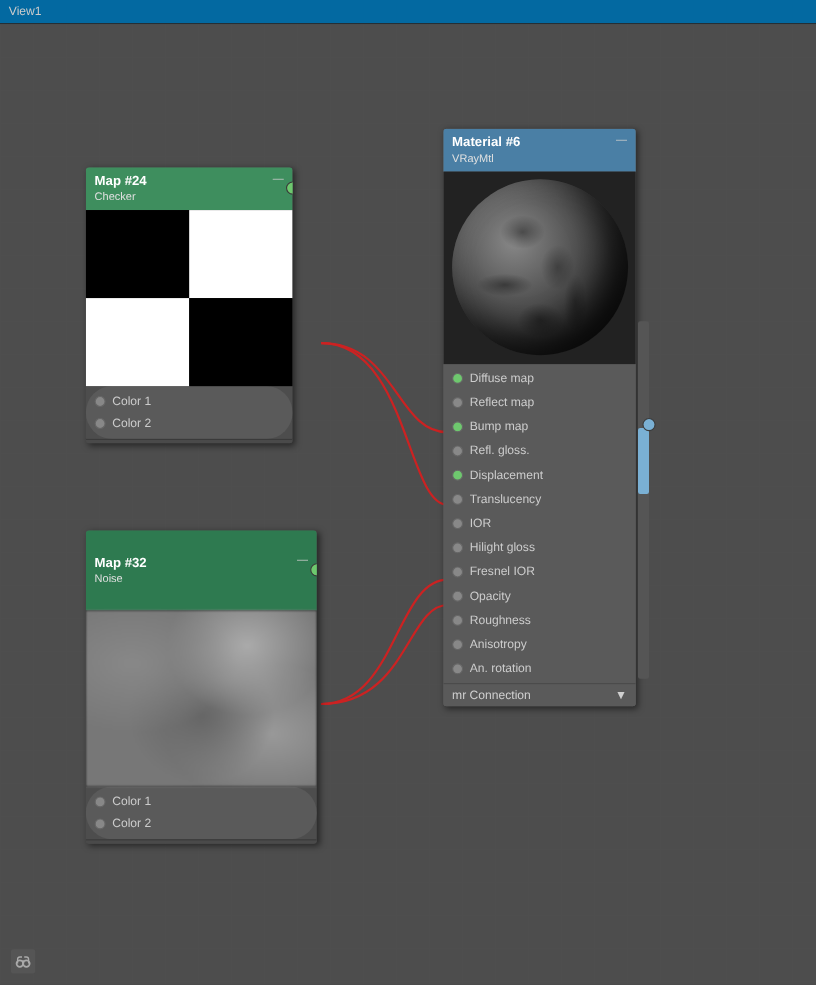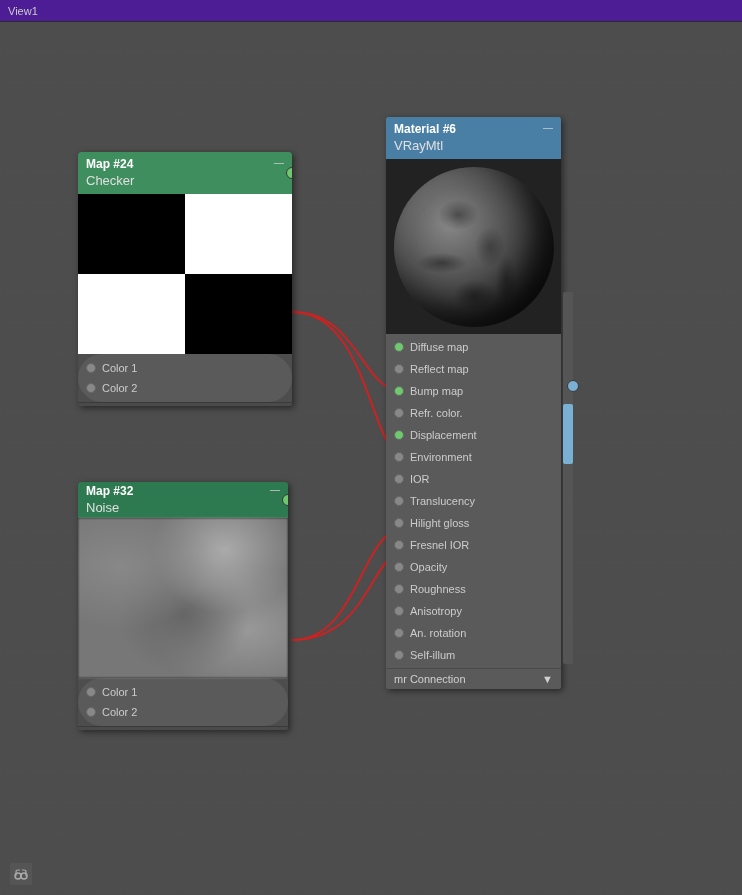--- a/index.html
+++ b/index.html
@@ -7,21 +7,21 @@
       width: 742px;
       height: 895px;
       background-color: #4a4a4a;
       font-family: Arial, sans-serif;
       font-size: 11px;
       color: #d0d0d0;
       position: relative;
       overflow: hidden;
     }
     .title-bar {
-      background: #4c1d95;
+      background: #0369a1;
       height: 22px;
       display: flex;
       align-items: center;
       padding: 0 8px;
       font-size: 11px;
       color: #ccc;
       border-bottom: 1px solid #2a2a2a;
     }
     .viewport {
       width: 742px;
@@ -42,21 +42,21 @@
     }
     .node-header-text {
       line-height: 1.3;
     }
     .node-title {
       font-weight: bold;
       font-size: 12px;
       color: #fff;
     }
     .node-subtitle {
-      font-size: 13px;
+      font-size: 10px;
       color: #e0e0e0;
     }
     .node-minimize {
       font-size: 10px;
       color: #ccc;
       cursor: pointer;
     }
     .checker-preview {
       display: grid;
       grid-template-columns: 1fr 1fr;
@@ -244,21 +244,21 @@
 
     <path d="M 292 290 C 360 290, 360 371, 407 371" stroke="#cc2222" stroke-width="2" fill="none"></path>
 
     <path d="M 292 290 C 370 290, 370 437, 407 437" stroke="#cc2222" stroke-width="2" fill="none"></path>
 
     <path d="M 292 618 C 360 618, 360 505, 407 505" stroke="#cc2222" stroke-width="2" fill="none"></path>
 
     <path d="M 292 618 C 370 618, 370 528, 407 528" stroke="#cc2222" stroke-width="2" fill="none"></path>
   </svg>
 
-  <div class="node-card" style="left:78px; top:130px; width:214px;">
+  <div class="node-card" style="left:78px; top:130px; width:188px;">
     <div style="background:#3e8e5e; border-radius:3px 3px 0 0; padding:5px 8px; display:flex; justify-content:space-between; align-items:flex-start; position:relative;">
       <div class="node-header-text">
         <div class="node-title">Map #24</div>
         <div class="node-subtitle">Checker</div>
       </div>
       <span class="node-minimize">—</span>
 
       <div style="position:absolute; right:-6px; top:50%; transform:translateY(-50%); width:12px; height:12px; background:#6ec86e; border-radius:50%; border:1px solid #3a3a3a;"></div>
     </div>
 
@@ -278,21 +278,21 @@
       </div>
       <div class="socket-item">
         <div class="socket-dot"></div>
         <span class="socket-label">Color 2</span>
       </div>
     </div>
     <div style="height:4px; background:#4a4a4a; border-top:1px solid #3a3a3a;"></div>
   </div>
 
   <div class="node-card" style="left:78px; top:460px; width:210px;">
-    <div style="background:#2e7a50; border-radius:3px 3px 0 0; padding:2px 8px; display:flex; justify-content:space-between; align-items:flex-start; position:relative;">
+    <div style="background:#2e7a50; border-radius:3px 3px 0 0; padding:22px 8px; display:flex; justify-content:space-between; align-items:flex-start; position:relative;">
       <div class="node-header-text">
         <div class="node-title">Map #32</div>
         <div class="node-subtitle">Noise</div>
       </div>
       <span class="node-minimize">—</span>
 
       <div style="position:absolute; right:-6px; top:50%; transform:translateY(-50%); width:12px; height:12px; background:#6ec86e; border-radius:50%; border:1px solid #3a3a3a;"></div>
     </div>
 
     <div style="position:relative; background:#222;">
@@ -305,21 +305,21 @@
         <span class="socket-label">Color 1</span>
       </div>
       <div class="socket-item">
         <div class="socket-dot"></div>
         <span class="socket-label">Color 2</span>
       </div>
     </div>
     <div style="height:4px; background:#4a4a4a; border-top:1px solid #3a3a3a;"></div>
   </div>
 
-  <div class="material-node" style="left:386px; top:95px;">
+  <div class="material-node" style="left:403px; top:95px;">
     <div class="material-inner">
 
       <div class="material-header">
         <div class="node-header-text">
           <div class="node-title">Material #6</div>
           <div class="node-subtitle">VRayMtl</div>
         </div>
         <span class="node-minimize">—</span>
       </div>
 
@@ -342,45 +342,41 @@
 
 
         <div class="material-socket-item">
           <div class="socket-left-dot connected"></div>
           <span class="socket-label">Bump map</span>
         </div>
 
 
         <div class="material-socket-item">
           <div class="socket-left-dot"></div>
-          <span class="socket-label">Refr. color.</span>
+          <span class="socket-label">Refl. gloss.</span>
         </div>
 
         <div class="material-socket-item">
           <div class="socket-left-dot connected"></div>
           <span class="socket-label">Displacement</span>
         </div>
 
-        <div class="material-socket-item">
-          <div class="socket-left-dot"></div>
-          <span class="socket-label">Environment</span>
+
+        <div class="material-socket-item">
+          <div class="socket-left-dot"></div>
+          <span class="socket-label">Translucency</span>
         </div>
 
         <div class="material-socket-item">
           <div class="socket-left-dot"></div>
           <span class="socket-label">IOR</span>
         </div>
 
         <div class="material-socket-item">
           <div class="socket-left-dot"></div>
-          <span class="socket-label">Translucency</span>
-        </div>
-
-        <div class="material-socket-item">
-          <div class="socket-left-dot"></div>
           <span class="socket-label">Hilight gloss</span>
         </div>
 
         <div class="material-socket-item">
           <div class="socket-left-dot"></div>
           <span class="socket-label">Fresnel IOR</span>
         </div>
 
         <div class="material-socket-item">
           <div class="socket-left-dot"></div>
@@ -396,24 +392,20 @@
           <div class="socket-left-dot"></div>
           <span class="socket-label">Anisotropy</span>
         </div>
 
         <div class="material-socket-item">
           <div class="socket-left-dot"></div>
           <span class="socket-label">An. rotation</span>
         </div>
 
 
-        <div class="material-socket-item">
-          <div class="socket-left-dot"></div>
-          <span class="socket-label">Self-illum</span>
-        </div>
       </div>
 
       <div class="material-footer">
         <span>mr Connection</span>
         <span>▼</span>
       </div>
     </div>
 
     <div class="scrollbar-right">
       <div class="scrollbar-thumb"></div>

